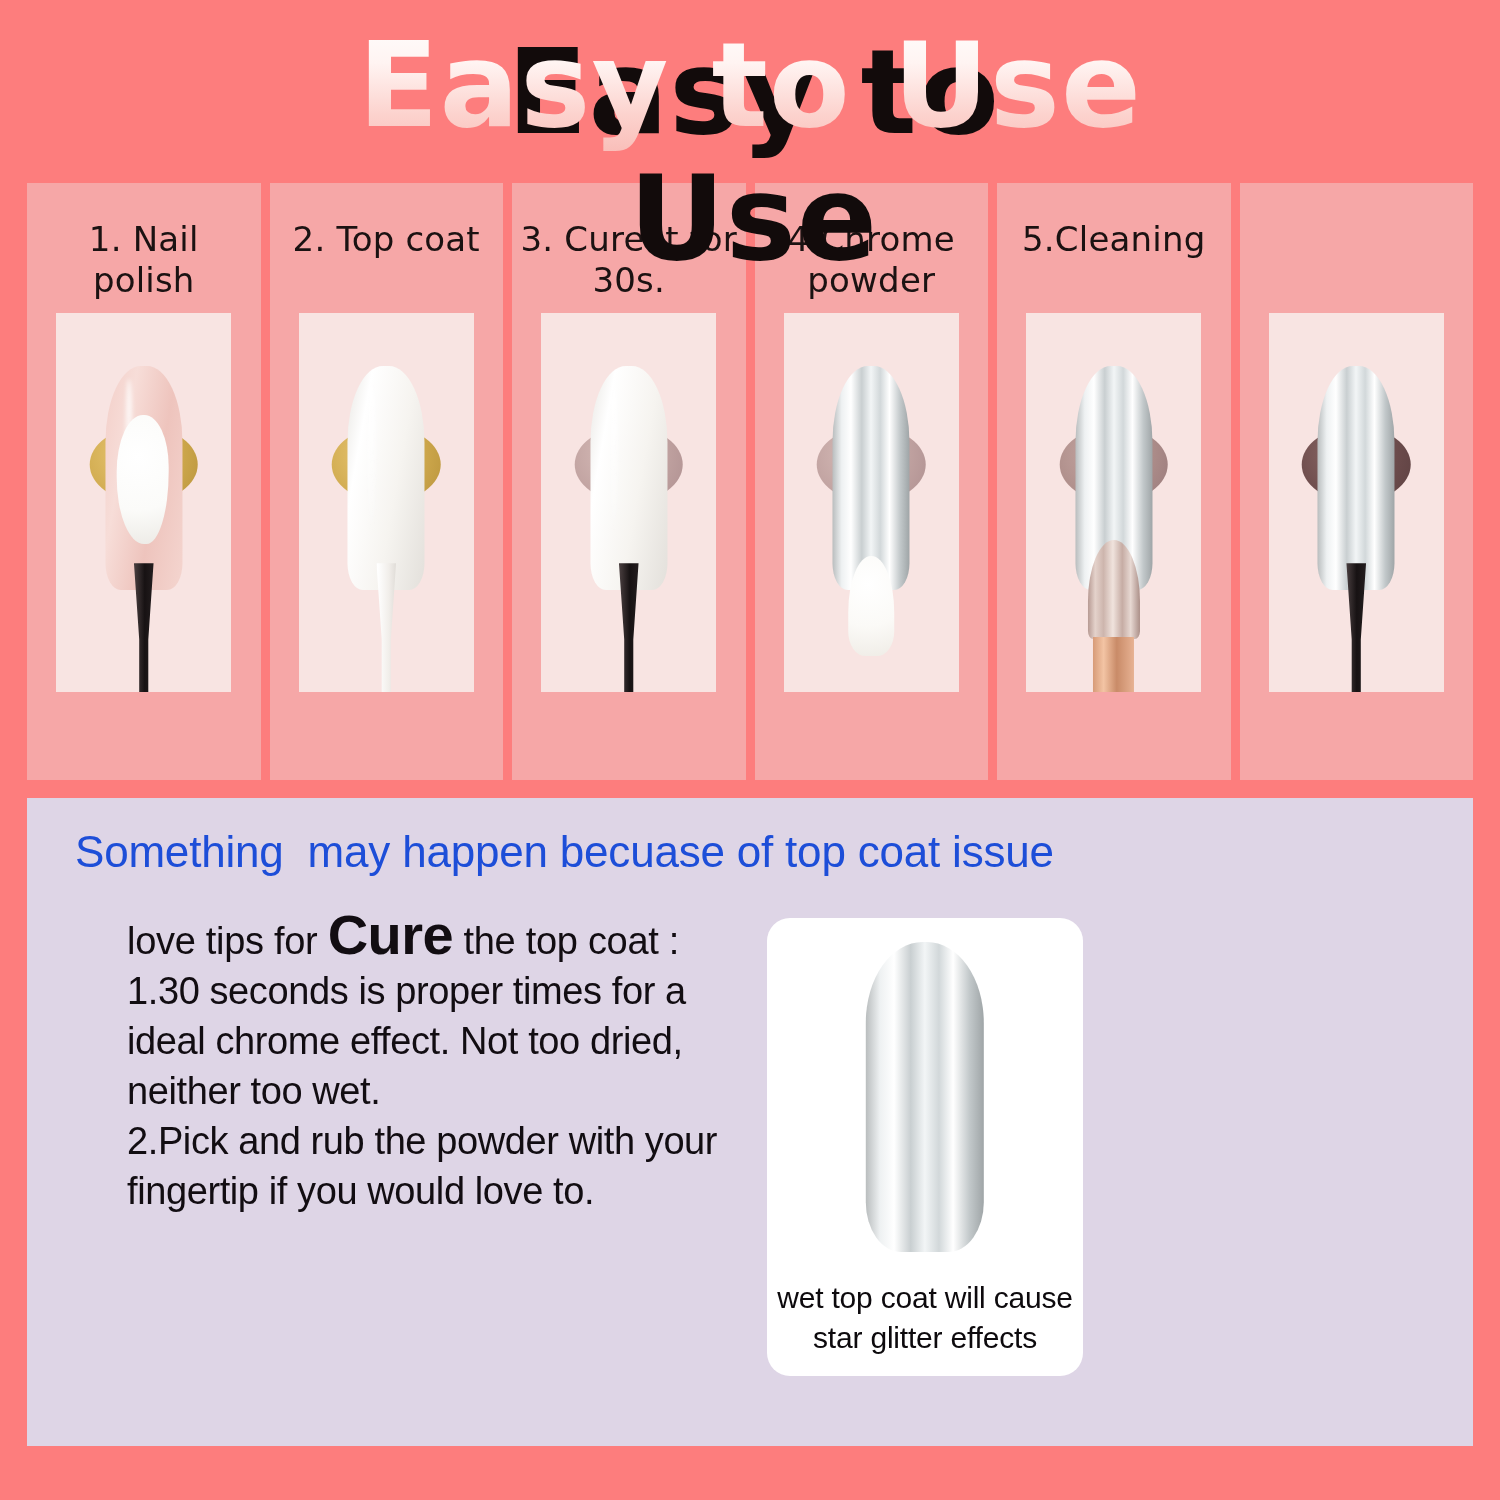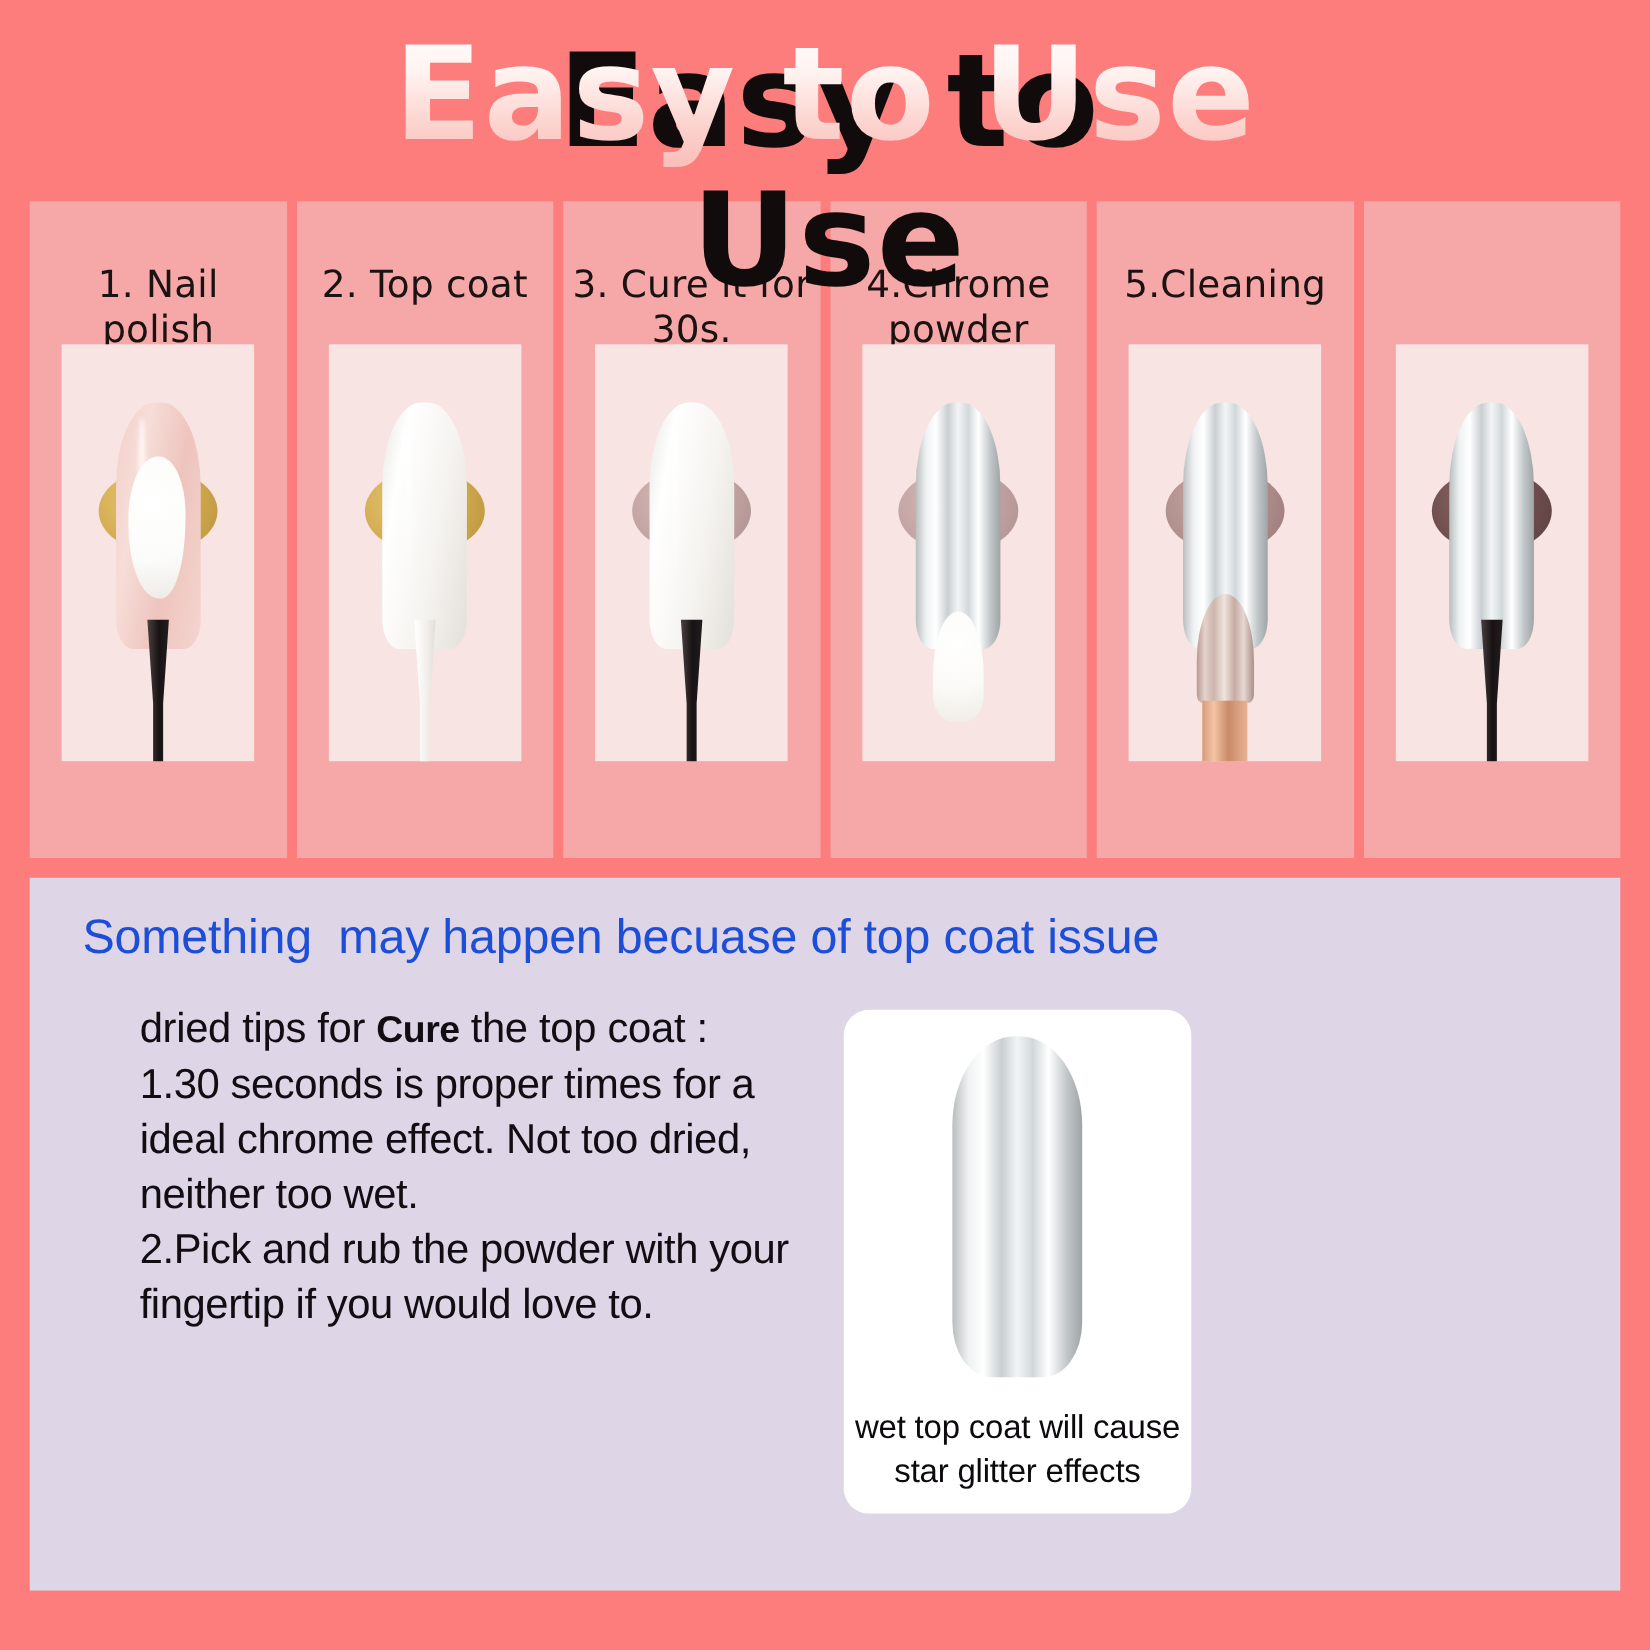--- a/index.html
+++ b/index.html
@@ -74,21 +74,20 @@
   .step-label {
     color: #1b1212;
     font-size: 34px;
     line-height: 41px;
     text-align: center;
     padding: 36px 6px 0 6px;
     letter-spacing: 0.2px;
     width: 100%;
     box-sizing: border-box;
     font-family: "DejaVu Sans", sans-serif;
-    margin-top: 20px;
   }
   .step-photo {
     position: absolute;
     left: 12.5%;
     right: 12.5%;
     top: 130px;
     bottom: 88px;
     background: #f8e4e2;
     overflow: hidden;
   }
@@ -232,21 +231,21 @@
     box-sizing: border-box;
   }
   .tips-lead {
     font-size: 38px;
     line-height: 50px;
     color: #120d12;
     letter-spacing: -0.3px;
   }
   .tips-lead .strong {
     font-weight: bold;
-    font-size: 34px;
+    font-size: 56px;
     letter-spacing: -0.5px;
   }
   .tip {
     font-size: 38px;
     line-height: 50px;
     color: #120d12;
     letter-spacing: -0.4px;
   }
   .examples {
     display: flex;
@@ -368,21 +367,21 @@
 
   </div>
 
   <div class="panel">
     <div class="panel-heading">Something  may happen becuase of top coat issue</div>
 
     <div class="panel-body">
 
       <div class="tips-col">
         <div class="tips-lead">
-          <span>dried tips for </span><span class="strong">Cure</span><span> the top coat :</span>
+          <span>love tips for </span><span class="strong">Cure</span><span> the top coat :</span>
         </div>
         <div class="tip">1.30 seconds is proper times for a ideal chrome effect. Not too dried, neither too wet.</div>
         <div class="tip">2.Pick and rub the powder with your fingertip if you would love to.</div>
       </div>
 
       <div class="examples">
 
         <div class="example">
           <div class="example-img">
             <div class="nail chrome"></div>

